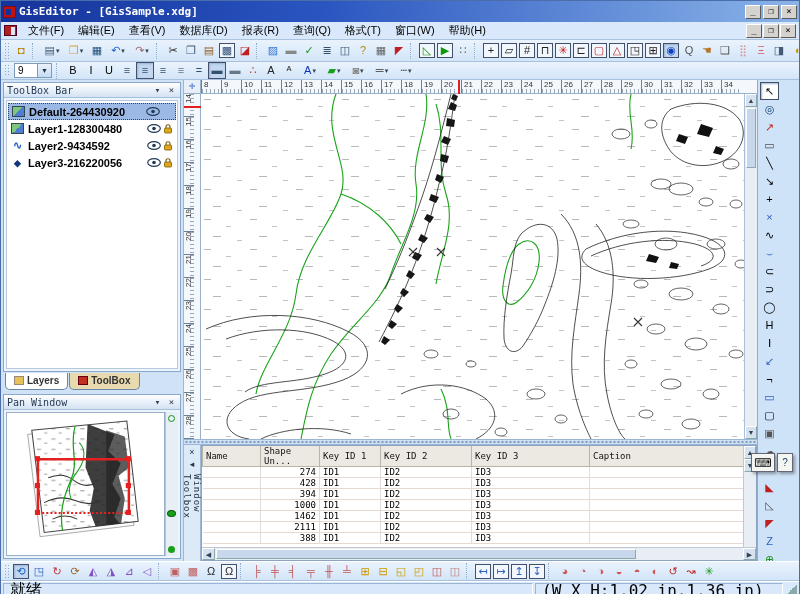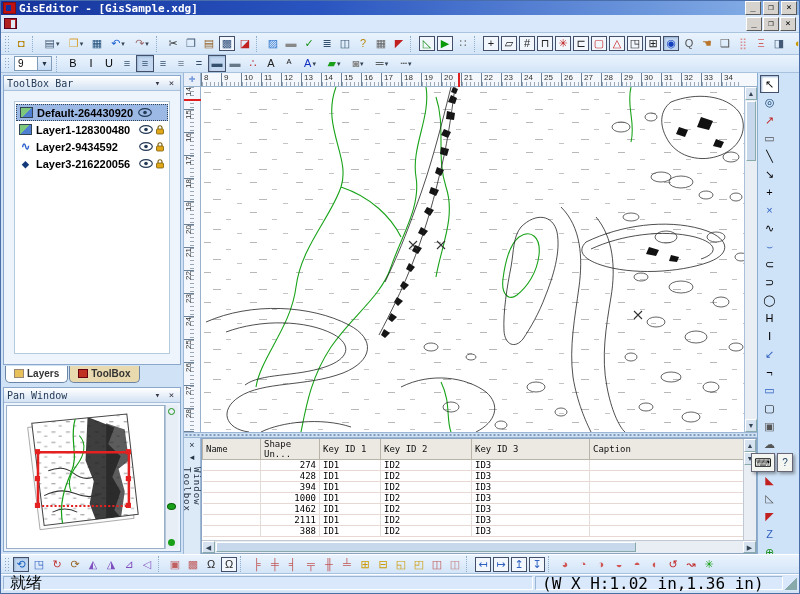--- a/index.html
+++ b/index.html
@@ -1,21 +1,21 @@
 <!DOCTYPE html>
 <html><head>
 <meta charset="utf-8">
 <style>
   *{box-sizing:border-box;margin:0;padding:0;}
   html,body{width:800px;height:594px;overflow:hidden;}
   body{font-family:"Liberation Sans",sans-serif;font-size:11px;background:#d4e4f4;}
   .app{width:800px;height:594px;display:flex;flex-direction:column;border:1px solid #4a6ea9;background:#d4e4f4;position:relative;}
 
   
-  .titlebar{height:14px;background:linear-gradient(90deg,#15339b,#2a55c0 40%,#8ab4e8);display:flex;align-items:center;padding:0 2px;flex:0 0 auto;}
+  .titlebar{height:21px;background:linear-gradient(90deg,#15339b,#2a55c0 40%,#8ab4e8);display:flex;align-items:center;padding:0 2px;flex:0 0 auto;}
   .app-ico{width:13px;height:12px;background:#c01010;border:1px solid #801010;margin-right:3px;position:relative;}
   .app-ico::after{content:"";position:absolute;left:2px;top:2px;width:5px;height:6px;background:#14309a;}
   .title-text{color:#fff;font-weight:bold;font-size:11px;font-family:"DejaVu Sans Mono",monospace;letter-spacing:0;flex:1;white-space:nowrap;overflow:hidden;}
   .win-btns{display:flex;gap:2px;}
   .wbtn{width:16px;height:14px;background:#d6d3ce;border:1px solid;border-color:#fff #5a5a5a #5a5a5a #fff;font-size:9px;line-height:11px;text-align:center;font-family:"DejaVu Sans Mono",monospace;color:#000;}
 
   
   .menubar{height:18px;background:#d9e9fb;border-bottom:1px solid #aac4e0;display:flex;align-items:center;padding:0 2px;flex:0 0 auto;}
   .child-ico{width:13px;height:11px;background:#b02020;border:1px solid #502;margin:0 4px 0 1px;position:relative;}
   .child-ico::after{content:"";position:absolute;right:1px;top:1px;width:4px;height:8px;background:#dfe8f4;}
@@ -44,21 +44,21 @@
   .main{flex:0 0 481px;display:flex;overflow:hidden;}
 
   
   .leftdock{width:183px;flex:0 0 183px;background:#d0e2f5;border-right:1px solid #9cb8d6;display:flex;flex-direction:column;padding:2px;}
   .panel{border:1px solid #89a8cc;background:#eef4fb;display:flex;flex-direction:column;overflow:hidden;}
   .toolbox-panel{height:290px;flex:0 0 290px;}
   .pan-panel{flex:1;margin-top:1px;}
   .panel-title{height:15px;background:linear-gradient(#ffffff,#d3e2f3);border-bottom:1px solid #a9c0da;display:flex;align-items:center;padding:0 3px;font-size:10px;color:#243a56;font-family:"DejaVu Sans Mono",monospace;}
   .pt-btns{margin-left:auto;display:flex;gap:3px;font-size:9px;color:#334;}
   .pt-btn{width:11px;text-align:center;cursor:default;}
-  .layers-list{flex:1;background:#fff;border:1px solid #b7c9dd;margin:10px;padding:2px 1px;overflow:hidden;}
+  .layers-list{flex:1;background:#fff;border:1px solid #b7c9dd;margin:2px;padding:2px 1px;overflow:hidden;}
   .layer{display:flex;align-items:center;height:17px;padding:0 3px;font-size:11px;font-weight:bold;color:#000;}
   .layer.sel{background:#9cb9e6;border:1px dotted #345;}
   .lic{width:13px;height:11px;margin-right:4px;flex:0 0 auto;display:flex;align-items:center;justify-content:center;font-size:11px;}
   .lic.ic-image{background:linear-gradient(135deg,#7ec87e 50%,#4f7fd0 50%);border:1px solid #345;}
   .lic.ic-wave{color:#2a5fd0;font-weight:bold;}
   .lic.ic-point{color:#123a7a;font-size:9px;}
   .layer .lbl{flex:1;white-space:nowrap;overflow:hidden;}
   .eye{width:14px;height:9px;flex:0 0 auto;margin-left:2px;}
   .lk{width:10px;height:10px;flex:0 0 auto;margin-left:2px;}
   .lk.hidden{visibility:hidden;}
@@ -144,20 +144,32 @@
     <span class="win-btns">
 
     <span class="wbtn">_</span>
         <span class="wbtn">❐</span>
         <span class="wbtn">×</span>
       </span>
   </div>
 
   <div class="menubar">
     <span class="child-ico"></span>
+    <span style="display:flex">
+
+    <span class="menu-item">文件(F)</span>
+        <span class="menu-item">编辑(E)</span>
+        <span class="menu-item">查看(V)</span>
+        <span class="menu-item">数据库(D)</span>
+        <span class="menu-item">报表(R)</span>
+        <span class="menu-item">查询(Q)</span>
+        <span class="menu-item">格式(T)</span>
+        <span class="menu-item">窗口(W)</span>
+        <span class="menu-item">帮助(H)</span>
+      </span>
     <span class="spacer"></span>
     <span class="cbtns">
 
     <span class="wbtn">_</span>
         <span class="wbtn">❐</span>
         <span class="wbtn">×</span>
       </span>
   </div>
 
   <div class="tb tb1">

